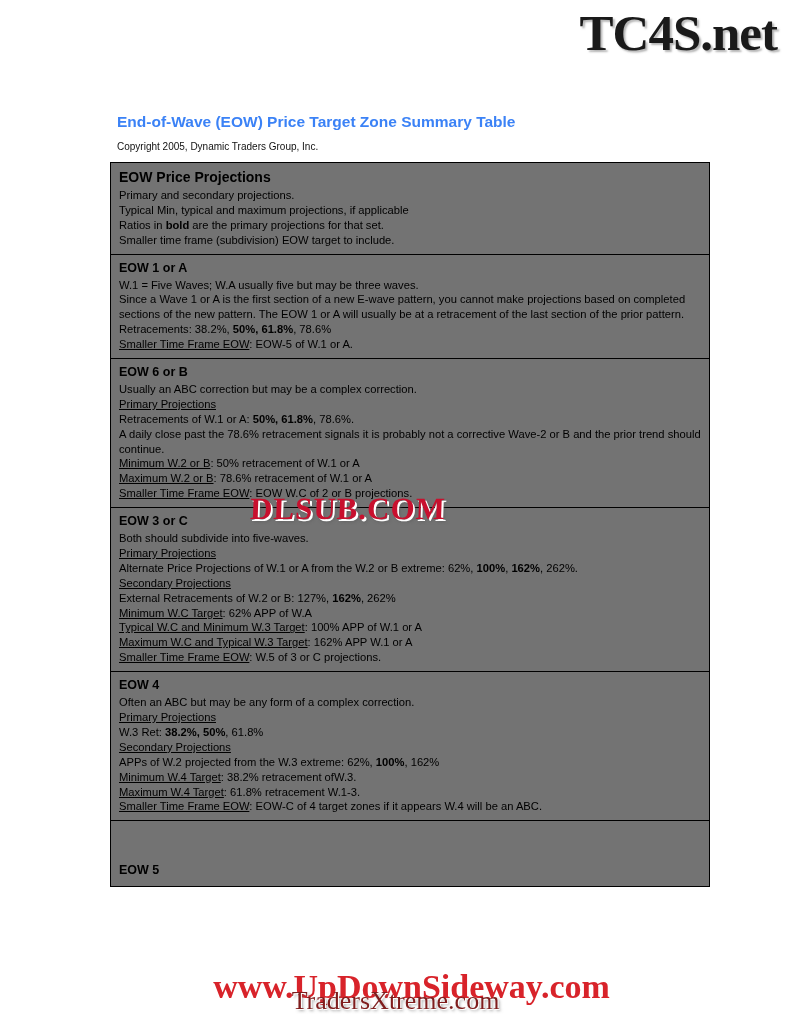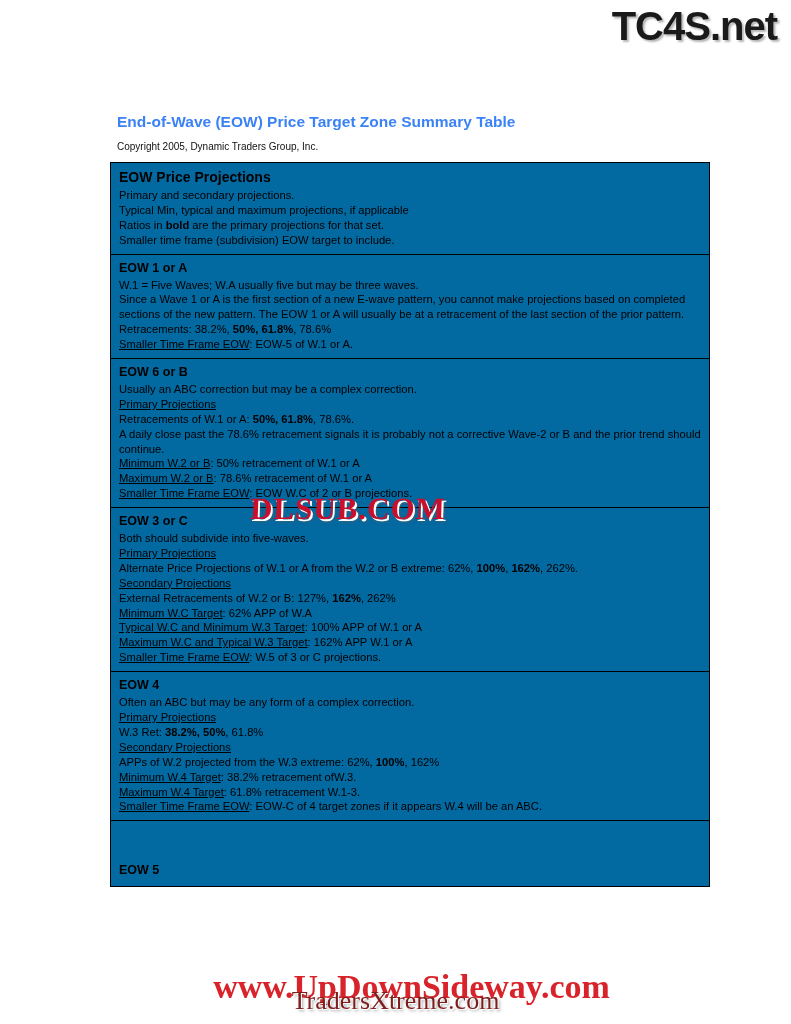--- a/index.html
+++ b/index.html
@@ -18,23 +18,23 @@
     position: relative;
     width: 791px;
     height: 1024px;
   }
 
   
   .brand-top {
     position: absolute;
     top: 4px;
     right: 14px;
-    font-family: Liberation Sans, sans-serif;
-    font-weight: bold;
-    font-size: 40px;
+    font-family: Liberation Serif, serif;
+    font-weight: bold;
+    font-size: 51px;
     color: #1a1a1a;
     letter-spacing: -1px;
     text-shadow: 2px 2px 2px rgba(120,120,120,0.55);
   }
 
   
   .doc-title {
     position: absolute;
     top: 113px;
     left: 117px;
@@ -51,21 +51,21 @@
   }
 
   
   .table-wrap {
     position: absolute;
     top: 162px;
     left: 110px;
     width: 600px;
     border: 1px solid #000;
     box-sizing: border-box;
-    background: #0369a1;
+    background: #737373;
   }
   .section {
     border-bottom: 1px solid #000;
     padding: 5px 8px 6px 8px;
     box-sizing: border-box;
   }
   .section:last-child {
     border-bottom: none;
     margin-top: 36px;
   }

